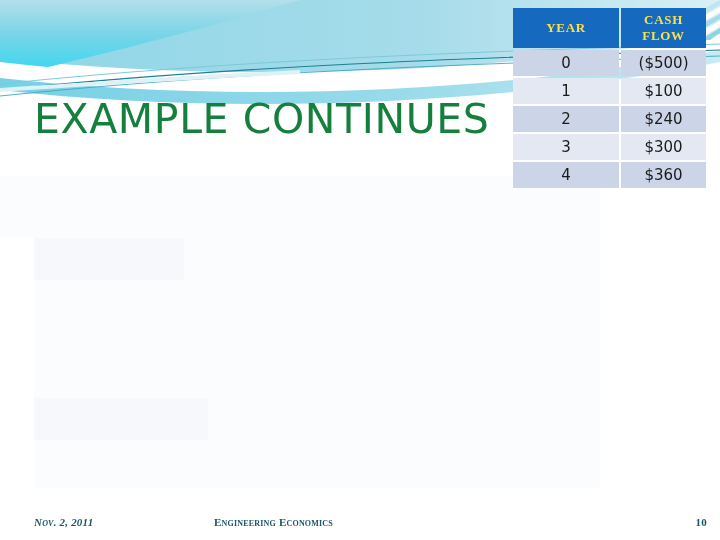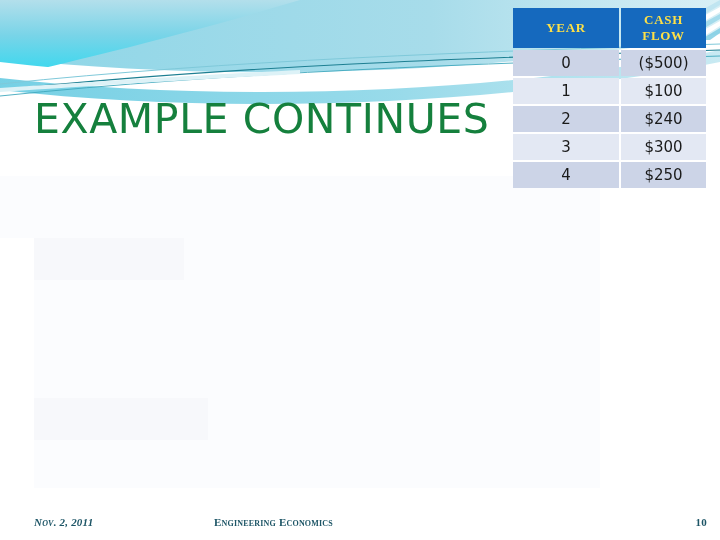--- a/index.html
+++ b/index.html
@@ -190,21 +190,21 @@
       <tr class="odd">
         <td>2</td>
         <td>$240</td>
       </tr>
       <tr class="even">
         <td>3</td>
         <td>$300</td>
       </tr>
       <tr class="odd">
         <td>4</td>
-        <td>$250</td>
+        <td>$360</td>
       </tr>
     </tbody>
   </table>
 
   <div id="footer-date" class="footer-text">Nov. 2, 2011</div>
   <div id="footer-topic" class="footer-text">Engineering Economics</div>
   <div id="footer-number" class="footer-text">10</div>
 
 </div>
 

